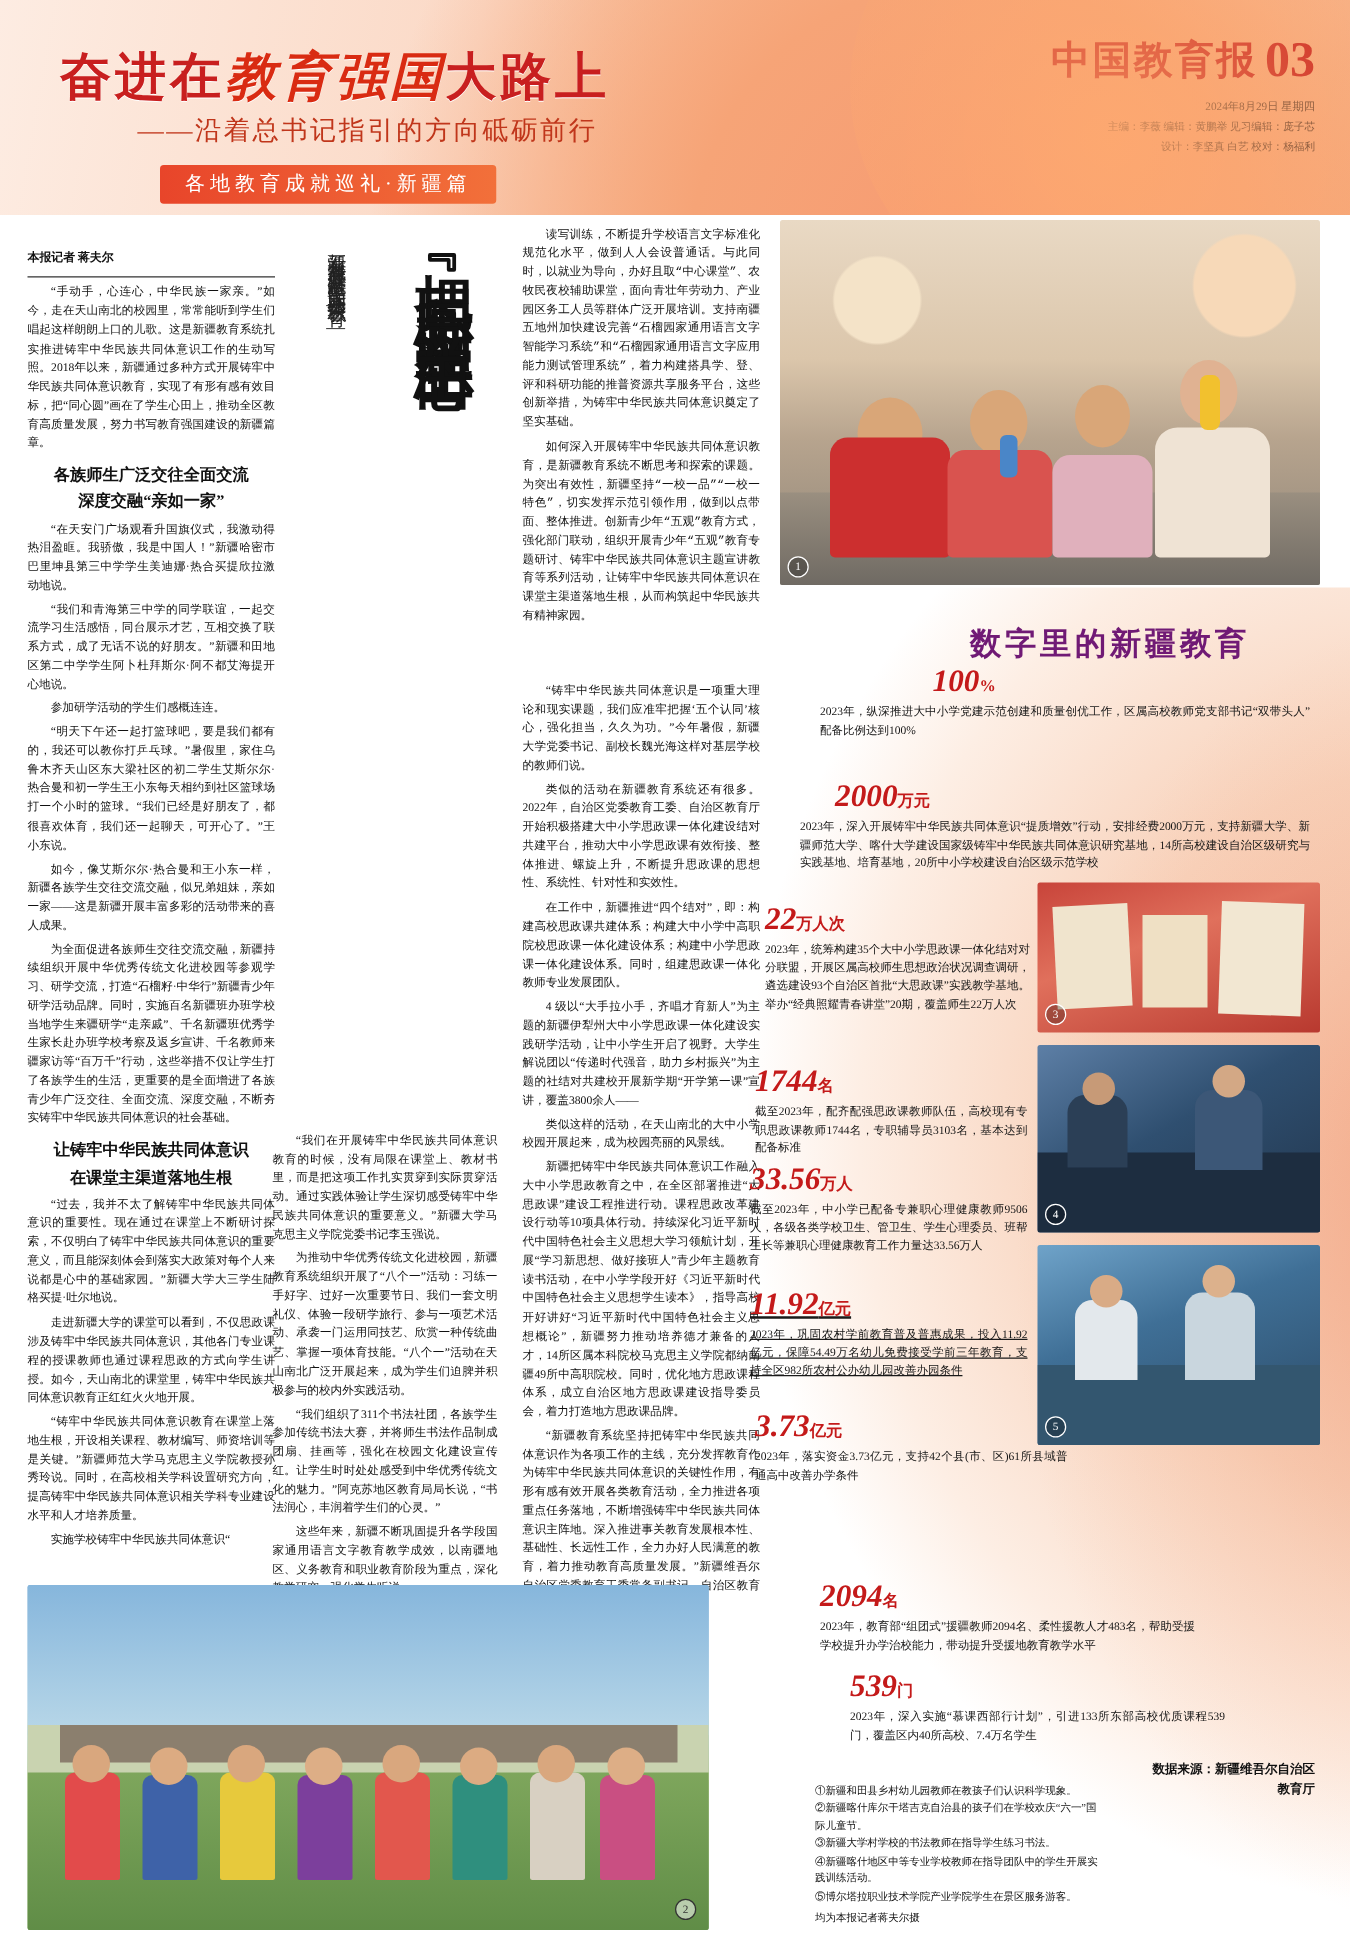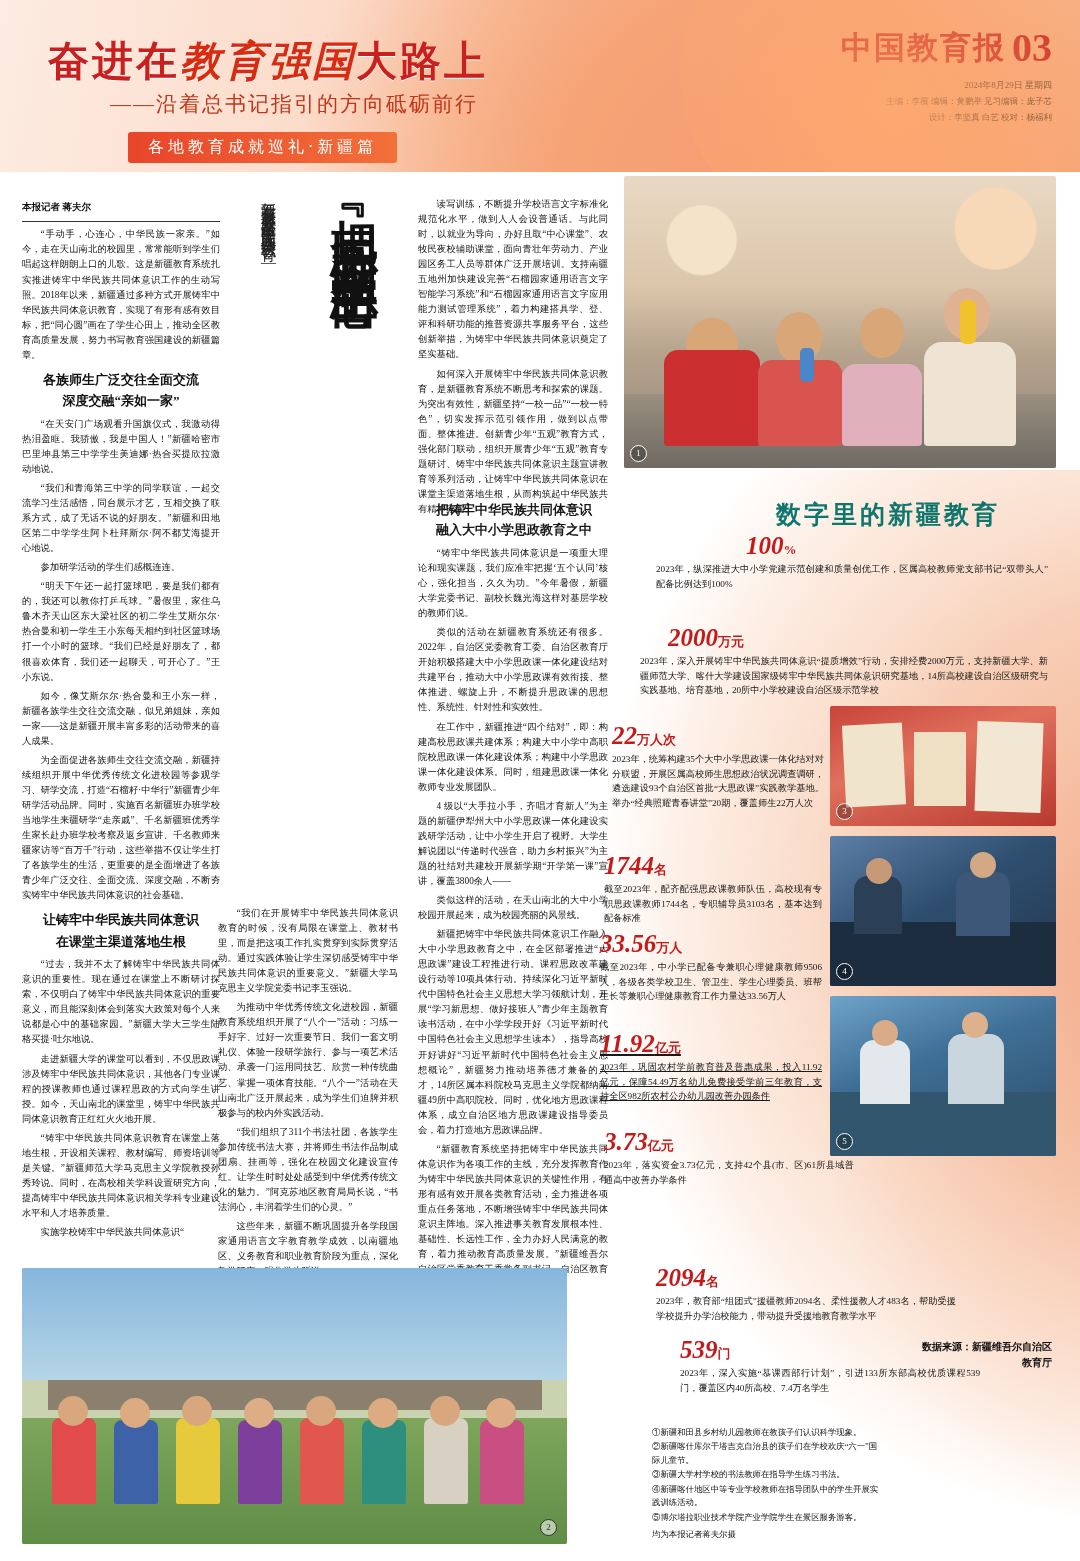--- a/index.html
+++ b/index.html
@@ -119,21 +119,21 @@
   .swoosh2{
     position:absolute;left:600px;top:430px;width:480px;height:1130px;
     background:
       radial-gradient(ellipse 520px 760px at 120% 52%, rgba(235,108,60,.30) 0%, rgba(243,160,120,.18) 40%, rgba(255,255,255,0) 70%);
     z-index:-1;
   }
 
   
   .num-title{
     position:absolute;left:718px;top:498px;width:340px;text-align:center;
-    font-size:25px;font-weight:bold;color:#0f766e;letter-spacing:3px;
+    font-size:25px;font-weight:bold;color:#701a75;letter-spacing:3px;
   }
   .numblock{position:absolute;width:360px;}
   .numval{
     font-size:25px;font-weight:bold;color:#c41a1a;font-style:italic;
     font-family:"Liberation Serif", serif;letter-spacing:0px;
   }
   .numval .u{font-size:13px;font-style:normal;}
   .numtxt{font-size:9.2px;line-height:1.6;color:#151515;text-align:justify;margin-top:2px;}
   .src{
     position:absolute;font-size:10px;font-weight:bold;color:#111;text-align:right;line-height:1.6;
@@ -197,29 +197,25 @@
     <p>实施学校铸牢中华民族共同体意识“</p>
   </div>
 
   <div class="col" style="left:218px;top:906px;width:180px;">
     <p>“我们在开展铸牢中华民族共同体意识教育的时候，没有局限在课堂上、教材书里，而是把这项工作扎实贯穿到实际贯穿活动。通过实践体验让学生深切感受铸牢中华民族共同体意识的重要意义。”新疆大学马克思主义学院党委书记李玉强说。</p>
     <p>为推动中华优秀传统文化进校园，新疆教育系统组织开展了“八个一”活动：习练一手好字、过好一次重要节日、我们一套文明礼仪、体验一段研学旅行、参与一项艺术活动、承袭一门运用同技艺、欣赏一种传统曲艺、掌握一项体育技能。“八个一”活动在天山南北广泛开展起来，成为学生们迫脾并积极参与的校内外实践活动。</p>
     <p>“我们组织了311个书法社团，各族学生参加传统书法大赛，并将师生书法作品制成团扇、挂画等，强化在校园文化建设宣传红。让学生时时处处感受到中华优秀传统文化的魅力。”阿克苏地区教育局局长说，“书法润心，丰润着学生们的心灵。”</p>
     <p>这些年来，新疆不断巩固提升各学段国家通用语言文字教育教学成效，以南疆地区、义务教育和职业教育阶段为重点，深化教学研究，强化学生听说</p>
   </div>
 
-  <div class="col" style="left:418px;top:197px;width:190px;">
+  <div class="col" style="left:418px;top:180px;width:190px;font-family:Liberation Mono, monospace;">
     <p>读写训练，不断提升学校语言文字标准化规范化水平，做到人人会设普通话。与此同时，以就业为导向，办好且取“中心课堂”、农牧民夜校辅助课堂，面向青壮年劳动力、产业园区务工人员等群体广泛开展培训。支持南疆五地州加快建设完善“石榴园家通用语言文字智能学习系统”和“石榴园家通用语言文字应用能力测试管理系统”，着力构建搭具学、登、评和科研功能的推普资源共享服务平台，这些创新举措，为铸牢中华民族共同体意识奠定了坚实基础。</p>
     <p>如何深入开展铸牢中华民族共同体意识教育，是新疆教育系统不断思考和探索的课题。为突出有效性，新疆坚持“一校一品”“一校一特色”，切实发挥示范引领作用，做到以点带面、整体推进。创新青少年“五观”教育方式，强化部门联动，组织开展青少年“五观”教育专题研讨、铸牢中华民族共同体意识主题宣讲教育等系列活动，让铸牢中华民族共同体意识在课堂主渠道落地生根，从而构筑起中华民族共有精神家园。</p>
   </div>
 
-  <div class="mid-head">
-    <div>把铸牢中华民族共同体意识</div>
-    <div>融入大中小学思政教育之中</div>
-  </div>
 
   <div class="col" style="left:418px;top:546px;width:190px;">
     <p>“铸牢中华民族共同体意识是一项重大理论和现实课题，我们应准牢把握‘五个认同’核心，强化担当，久久为功。”今年暑假，新疆大学党委书记、副校长魏光海这样对基层学校的教师们说。</p>
     <p>类似的活动在新疆教育系统还有很多。2022年，自治区党委教育工委、自治区教育厅开始积极搭建大中小学思政课一体化建设结对共建平台，推动大中小学思政课有效衔接、整体推进、螺旋上升，不断提升思政课的思想性、系统性、针对性和实效性。</p>
     <p>在工作中，新疆推进“四个结对”，即：构建高校思政课共建体系；构建大中小学中高职院校思政课一体化建设体系；构建中小学思政课一体化建设体系。同时，组建思政课一体化教师专业发展团队。</p>
     <p>4 级以“大手拉小手，齐唱才育新人”为主题的新疆伊犁州大中小学思政课一体化建设实践研学活动，让中小学生开启了视野。大学生解说团以“传递时代强音，助力乡村振兴”为主题的社结对共建校开展新学期“开学第一课”宣讲，覆盖3800余人——</p>
     <p>类似这样的活动，在天山南北的大中小学校园开展起来，成为校园亮丽的风景线。</p>
     <p>新疆把铸牢中华民族共同体意识工作融入大中小学思政教育之中，在全区部署推进“大思政课”建设工程推进行动。课程思政改革建设行动等10项具体行动。持续深化习近平新时代中国特色社会主义思想大学习领航计划，开展“学习新思想、做好接班人”青少年主题教育读书活动，在中小学学段开好《习近平新时代中国特色社会主义思想学生读本》，指导高校开好讲好“习近平新时代中国特色社会主义思想概论”，新疆努力推动培养德才兼备的人才，14所区属本科院校马克思主义学院都纳南疆49所中高职院校。同时，优化地方思政课程体系，成立自治区地方思政课建设指导委员会，着力打造地方思政课品牌。</p>
     <p>“新疆教育系统坚持把铸牢中华民族共同体意识作为各项工作的主线，充分发挥教育作为铸牢中华民族共同体意识的关键性作用，有形有感有效开展各类教育活动，全力推进各项重点任务落地，不断增强铸牢中华民族共同体意识主阵地。深入推进事关教育发展根本性、基础性、长远性工作，全力办好人民满意的教育，着力推动教育高质量发展。”新疆维吾尔自治区党委教育工委常务副书记、自治区教育厅党组书记、副厅长阿同说。</p>
   </div>
@@ -280,21 +276,21 @@
   <div class="numblock" style="left:656px;top:1264px;width:300px;">
     <div class="numval"><span>2094</span><span class="u">名</span></div>
     <div class="numtxt">2023年，教育部“组团式”援疆教师2094名、柔性援教人才483名，帮助受援学校提升办学治校能力，带动提升受援地教育教学水平</div>
   </div>
 
   <div class="numblock" style="left:680px;top:1336px;width:300px;">
     <div class="numval"><span>539</span><span class="u">门</span></div>
     <div class="numtxt">2023年，深入实施“慕课西部行计划”，引进133所东部高校优质课程539门，覆盖区内40所高校、7.4万名学生</div>
   </div>
 
-  <div class="src" style="left:780px;top:1339px;width:272px;">
+  <div class="src" style="left:780px;top:1408px;width:272px;">
     <div>数据来源：新疆维吾尔自治区</div>
     <div>教育厅</div>
   </div>
 
   <div class="photo ph3">
     <div style="position:absolute;left:14px;top:18px;width:60px;height:82px;background:#f0e4cd;transform:rotate(-3deg);"></div>
     <div style="position:absolute;left:84px;top:26px;width:52px;height:74px;background:#efe0c4;"></div>
     <div style="position:absolute;left:146px;top:16px;width:66px;height:90px;background:#f2e7d2;transform:rotate(2deg);"></div>
     <div class="pnum">3</div>
   </div>

